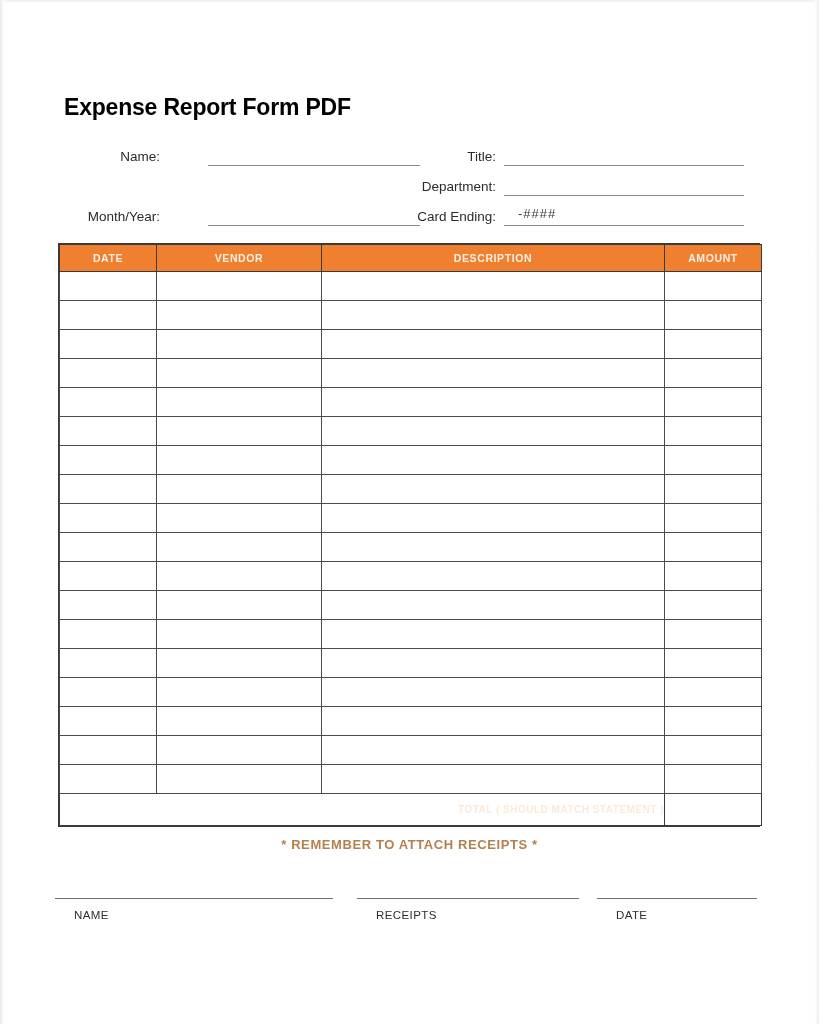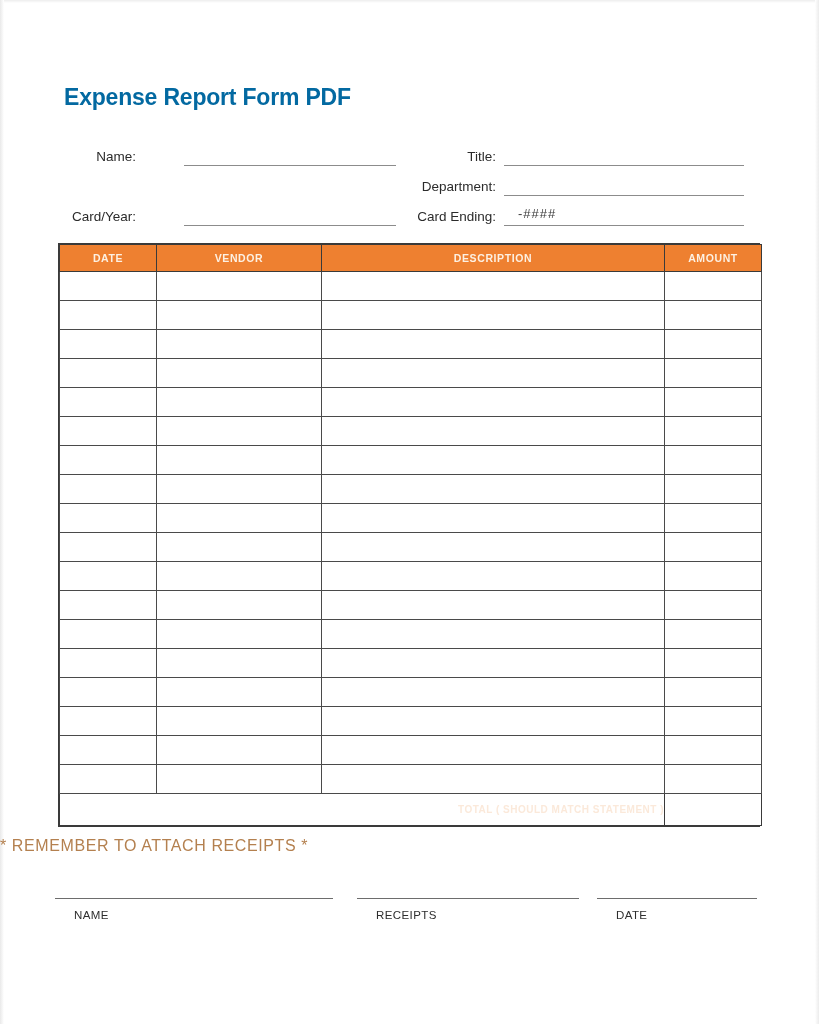--- a/index.html
+++ b/index.html
@@ -41,24 +41,24 @@
     position: absolute;
     left: 0; top: 0;
     width: 819px; height: 3px;
     background: linear-gradient(to bottom, #ededed, #ffffff);
   }
 
   
   .doc-title {
     position: absolute;
     left: 64px;
-    top: 84px;
+    top: 94px;
     font-size: 23px;
     font-weight: bold;
-    color: #0369a1;
+    color: #000000;
     letter-spacing: -0.2px;
     white-space: nowrap;
   }
 
   
   .fields {
     position: absolute;
     left: 0;
     top: 146px;
     width: 819px;
@@ -94,21 +94,21 @@
     bottom: 4px;
     font-size: 13px;
     color: #3b3b3b;
     letter-spacing: 1px;
     white-space: nowrap;
   }
 
   
   .col-left .field-label { width: 92px; }
   .col-left .field-line  { width: 212px; }
-  .col-left { left: 44px; gap: 40px; }
+  .col-left { left: 68px; gap: 40px; }
 
   .col-right { left: 402px; }
   .col-right .field-label { width: 94px; text-align: right; }
   .col-right .field-line  { width: 240px; }
 
   
   .table-wrap {
     position: absolute;
     left: 58px;
     top: 243px;
@@ -160,22 +160,23 @@
   td.total-amount {
     background: #fce3d0;
   }
 
   
   .receipts-note {
     position: absolute;
     left: 0;
     top: 837px;
     width: 819px;
-    font-size: 16px;
-    font-weight: normal;
+    text-align: center;
+    font-size: 13px;
+    font-weight: bold;
     letter-spacing: 0.6px;
     color: #b4804f;
   }
 
   
   .sig-block {
     position: absolute;
     left: 0;
     top: 890px;
     width: 819px;
@@ -247,21 +248,21 @@
       <div class="field col-right">
         <div class="field-label">Department:</div>
         <div class="field-line">
           <span class="field-value"></span>
         </div>
       </div>
     </div>
 
     <div class="field-row">
       <div class="field col-left">
-        <div class="field-label">Card/Year:</div>
+        <div class="field-label">Month/Year:</div>
         <div class="field-line">
           <span class="field-value"></span>
         </div>
       </div>
       <div class="field col-right">
         <div class="field-label">Card Ending:</div>
         <div class="field-line">
           <span class="field-value">-####</span>
         </div>
       </div>

